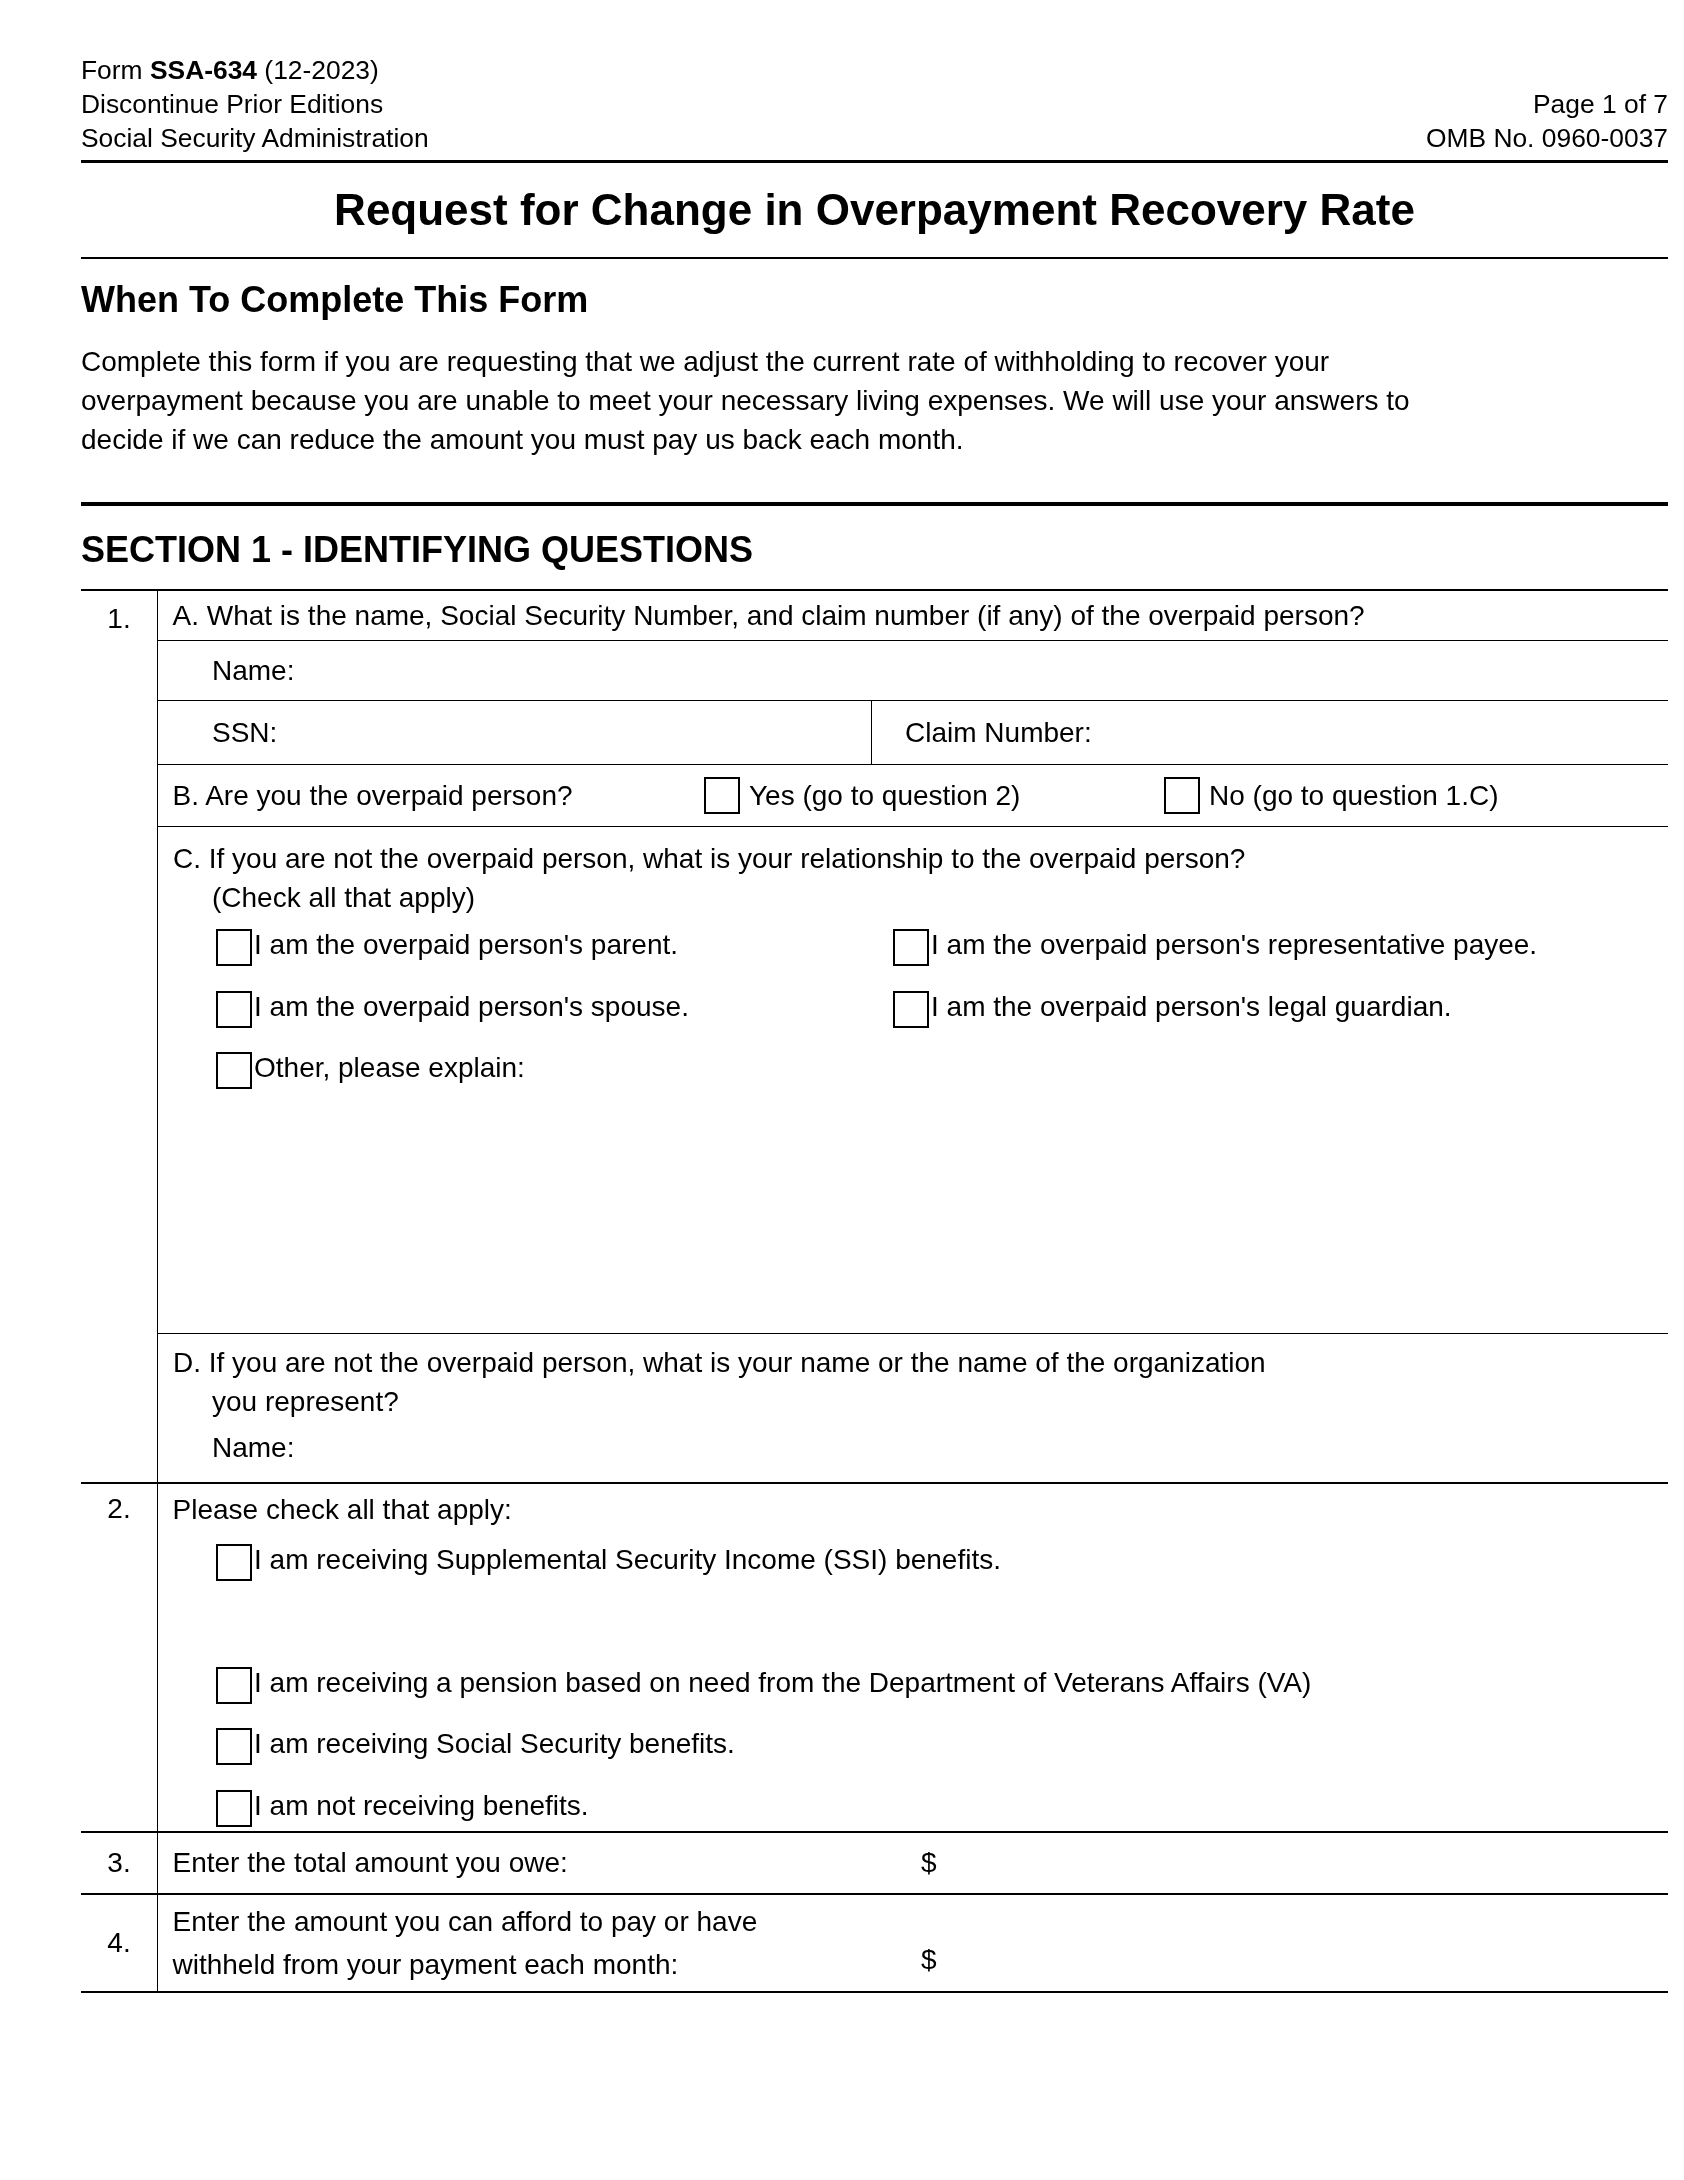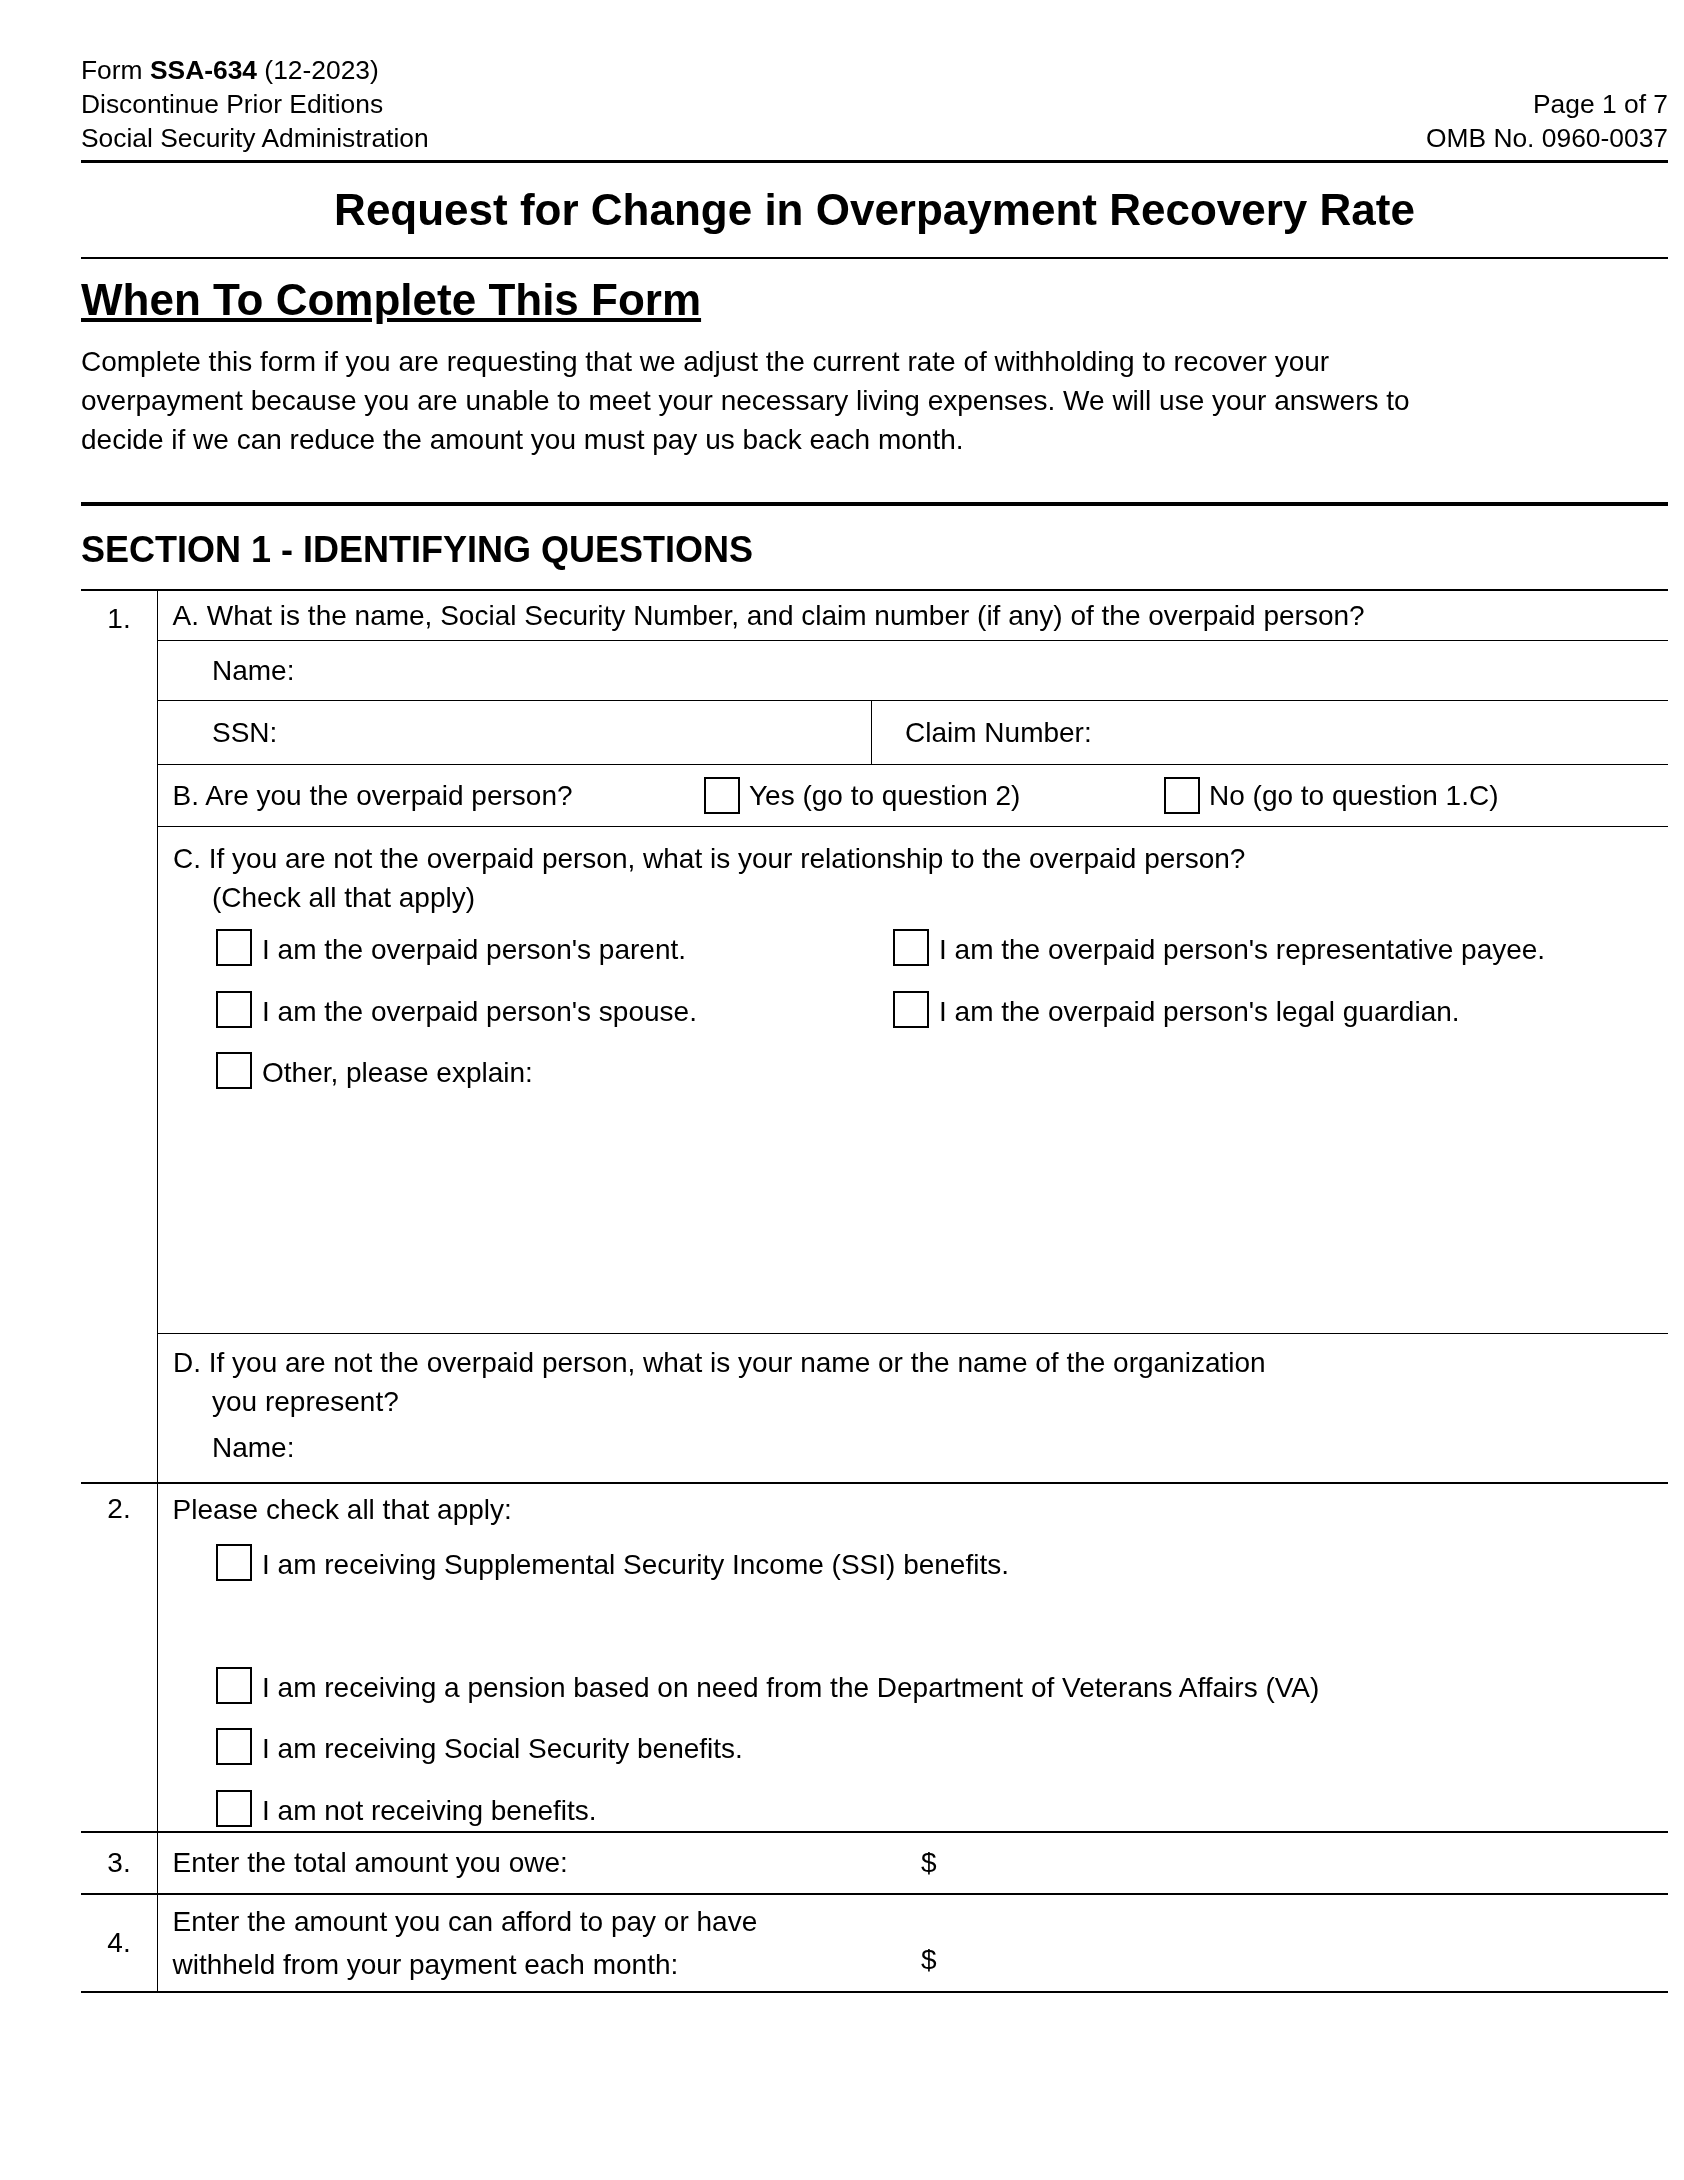--- a/index.html
+++ b/index.html
@@ -14,21 +14,21 @@
   
   .header { display: flex; justify-content: space-between; font-size: 26.4px; line-height: 34px; }
   .h-left .bold { font-weight: bold; }
   .h-right { text-align: right; margin-top: 34px; }
 
   .rule { background: #000; width: 100%; }
   .rule-a { height: 2.6px; margin-top: 5.1px; }
   .title { font-size: 44px; font-weight: bold; text-align: center; height: 94px; line-height: 94px; white-space: nowrap; }
   .rule-b { height: 2.6px; }
 
-  .h-when { font-size: 44px; font-weight: bold; line-height: 37px; margin-top: 22px; text-decoration: underline; }
+  .h-when { font-size: 36px; font-weight: bold; line-height: 37px; margin-top: 22px; }
   .para { font-size: 28px; line-height: 39px; white-space: pre-line; }
   .para-1 { margin-top: 24px; }
   .para-2 { margin-top: 61px; }
   .para b { font-weight: bold; }
 
   .rule-c { height: 3.4px; margin-top: 43px; }
   .h-sec { font-size: 36px; font-weight: bold; line-height: 37px; margin-top: 25.6px; }
 
   
   .tbl { margin-top: 21px; border-top: 2.6px solid #000; font-size: 28px; }
@@ -59,21 +59,21 @@
   .abs { position: absolute; }
   .vcenter { top: 50%; transform: translateY(-50%); }
 
   .hang { white-space: pre-line; text-indent: -39px; line-height: 39px; }
 
   .cb {
     width: 36px; height: 37px; flex: none;
     border: 2.6px solid #000; background: #fff; display: inline-block;
   }
 
-  .opt { position: absolute; display: flex; align-items: flex-end; gap: 10px; white-space: nowrap; }
+  .opt { position: absolute; display: flex; align-items: flex-start; gap: 2px; white-space: nowrap; }
 
   .q2-head { padding: 6.8px 0 0 14.5px; line-height: 37px; }
 
   .amount-row { display: flex; align-items: center; padding-left: 14.5px; }
   .dollar { position: absolute; left: 763px; }
   .two-line { white-space: pre-line; line-height: 43px; }
 
   .fill-area { position: absolute; left: 0; right: 0; }
 </style>
 </head>

